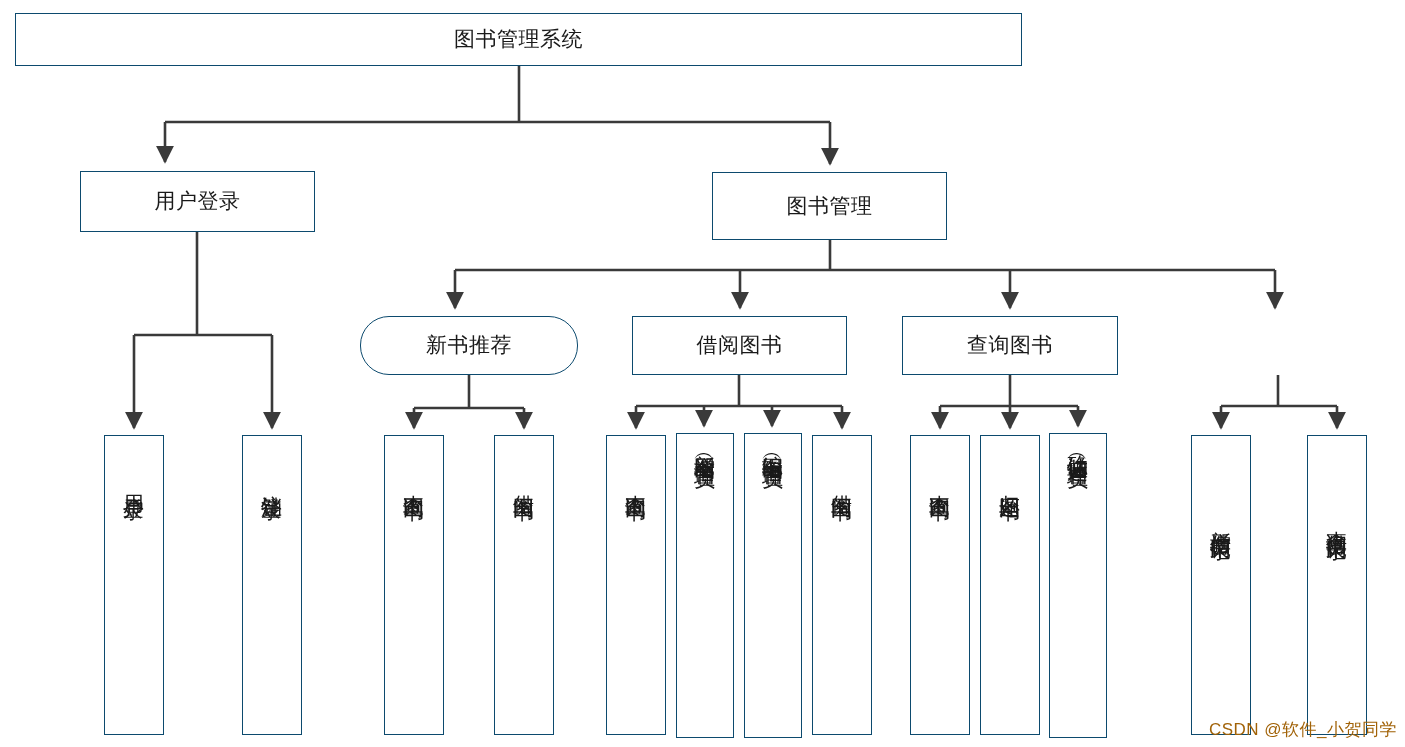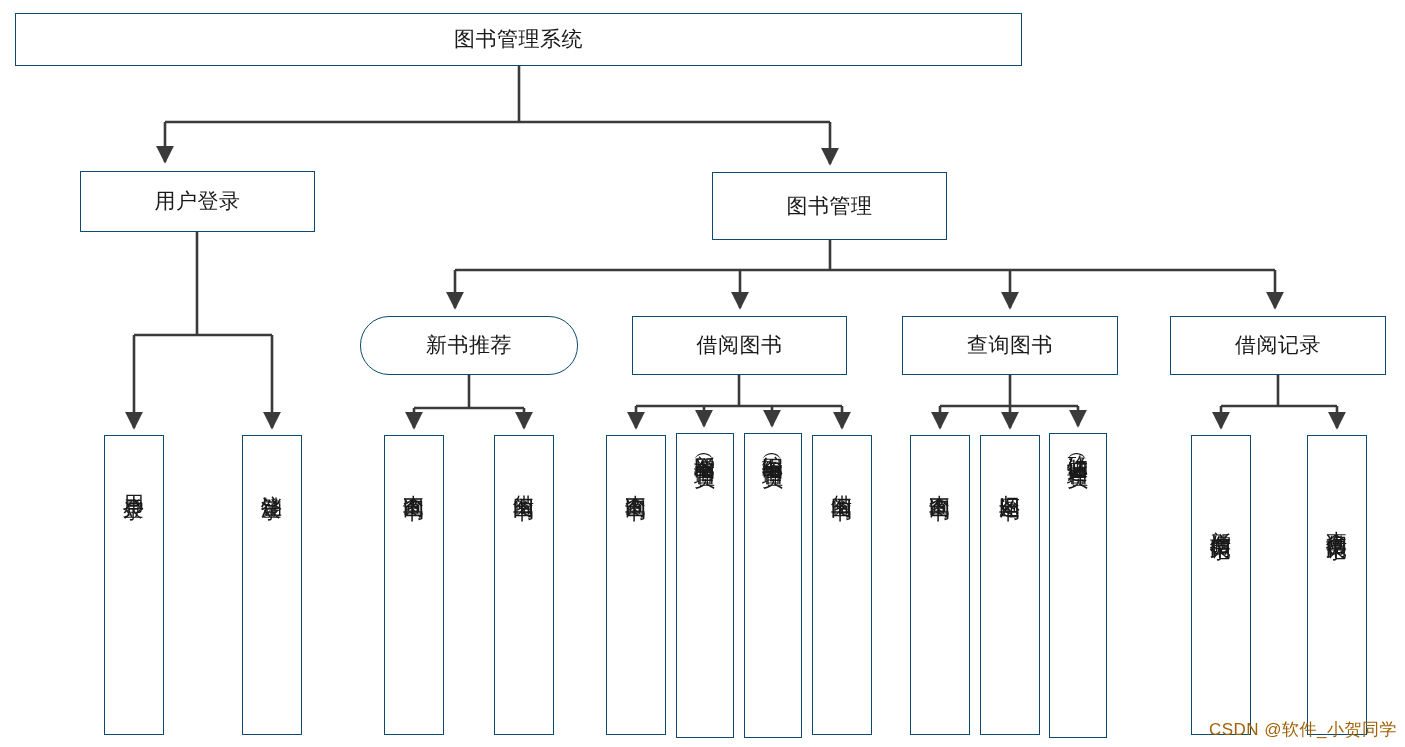--- a/index.html
+++ b/index.html
@@ -143,23 +143,20 @@
 
   <div class="node horiz" style="left:360px; top:316px; width:218px; height:59px;border-radius:29px;">
     <span class="lbl">新书推荐</span>
   </div>
   <div class="node horiz" style="left:632px; top:316px; width:215px; height:59px;">
     <span class="lbl">借阅图书</span>
   </div>
   <div class="node horiz" style="left:902px; top:316px; width:216px; height:59px;">
     <span class="lbl">查询图书</span>
   </div>
-  <div class="node horiz" style="left:1170px; top:316px; width:216px; height:59px;">
-    <span class="lbl">借阅记录</span>
-  </div>
 
   <div class="node vert short" style="left:104px; top:435px; width:60px; height:300px;">
     <span class="lbl">用户登录</span>
   </div>
   <div class="node vert short" style="left:242px; top:435px; width:60px; height:300px;">
     <span class="lbl">注销登录</span>
   </div>
 
   <div class="node vert short" style="left:384px; top:435px; width:60px; height:300px;">
     <span class="lbl">查询图书</span>

